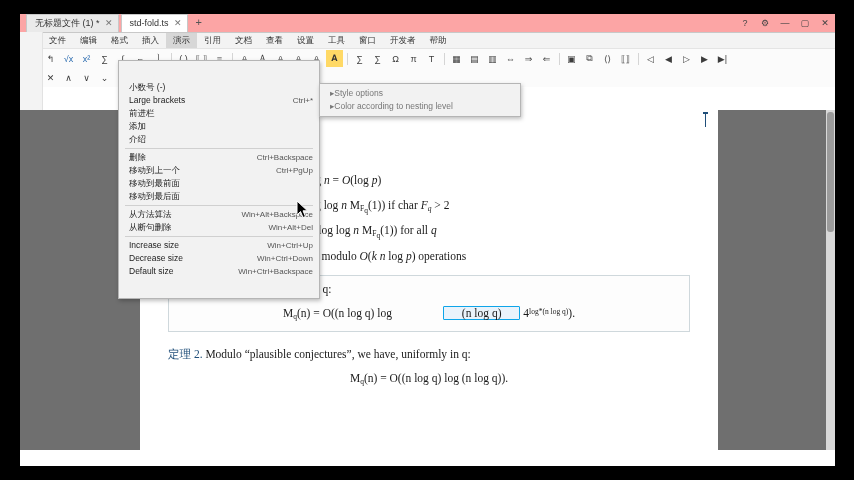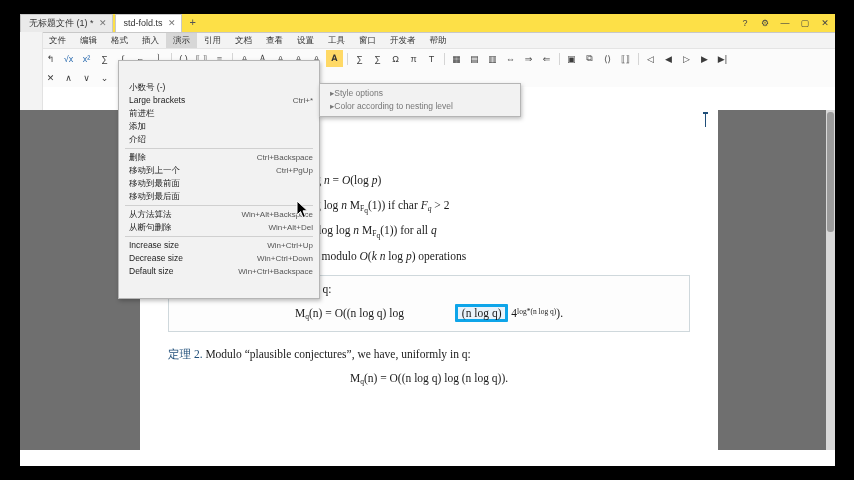--- a/index.html
+++ b/index.html
@@ -20,24 +20,24 @@
     width: 815px;
     height: 452px;
     background: #ffffff;
     box-shadow: 0 0 6px rgba(0,0,0,0.5);
     overflow: hidden;
   }
 
   
   .tabbar {
     height: 18px;
-    background: #fde047;
+    background: #fca5a5;
     display: flex;
     align-items: flex-start;
-    padding-left: 0;
+    padding-left: 6px;
     border-bottom: 1px solid #c8c8c8;
     position: relative;
   }
   .tab {
     height: 17px;
     line-height: 17px;
     font-size: 9px;
     color: #333;
     padding: 0 18px 0 8px;
     background: #eaeaea;
@@ -239,23 +239,23 @@
     margin-bottom: 6px;
   }
   .thmnum { color: #1f4e79; font-weight: normal; }
   .thmbody {
     text-align: center;
     font-family: "Liberation Serif", serif;
     font-size: 11.5px;
     padding: 4px 0 2px 0;
   }
   .boxed {
-    border: 3px solid #0ea5e9;
+    border: 1px solid #0ea5e9;
     background: #eaf3fb;
-    padding: 0 4px;
+    padding: 0 18px;
     border-radius: 1px;
     margin-left: 48px;
   }
   .caret {
     position: absolute;
     right: 12px;
     top: 4px;
     width: 1px;
     height: 13px;
     background: #1f4e79;

